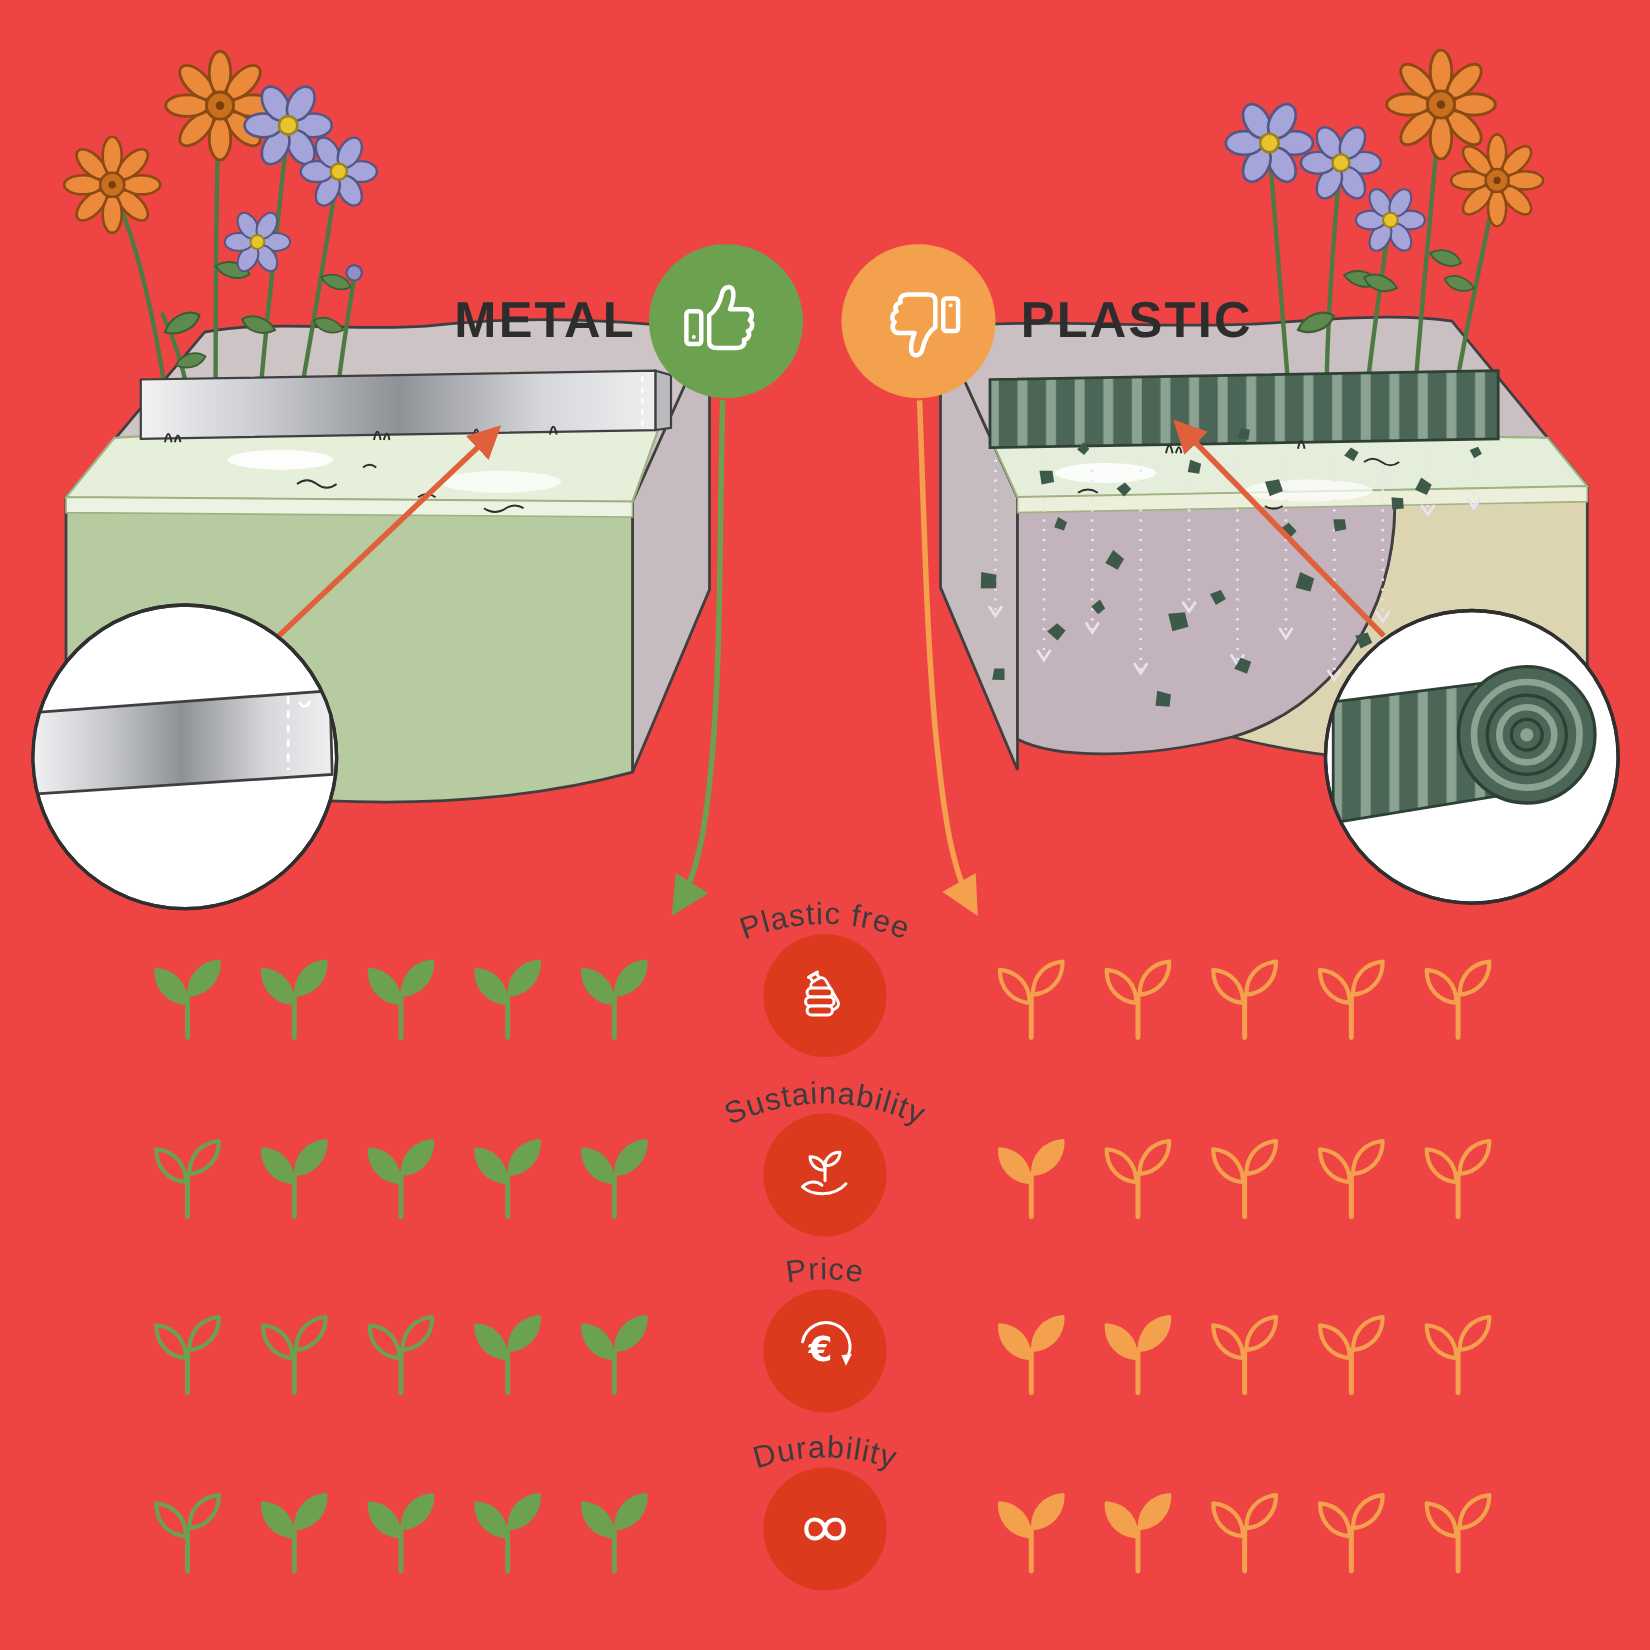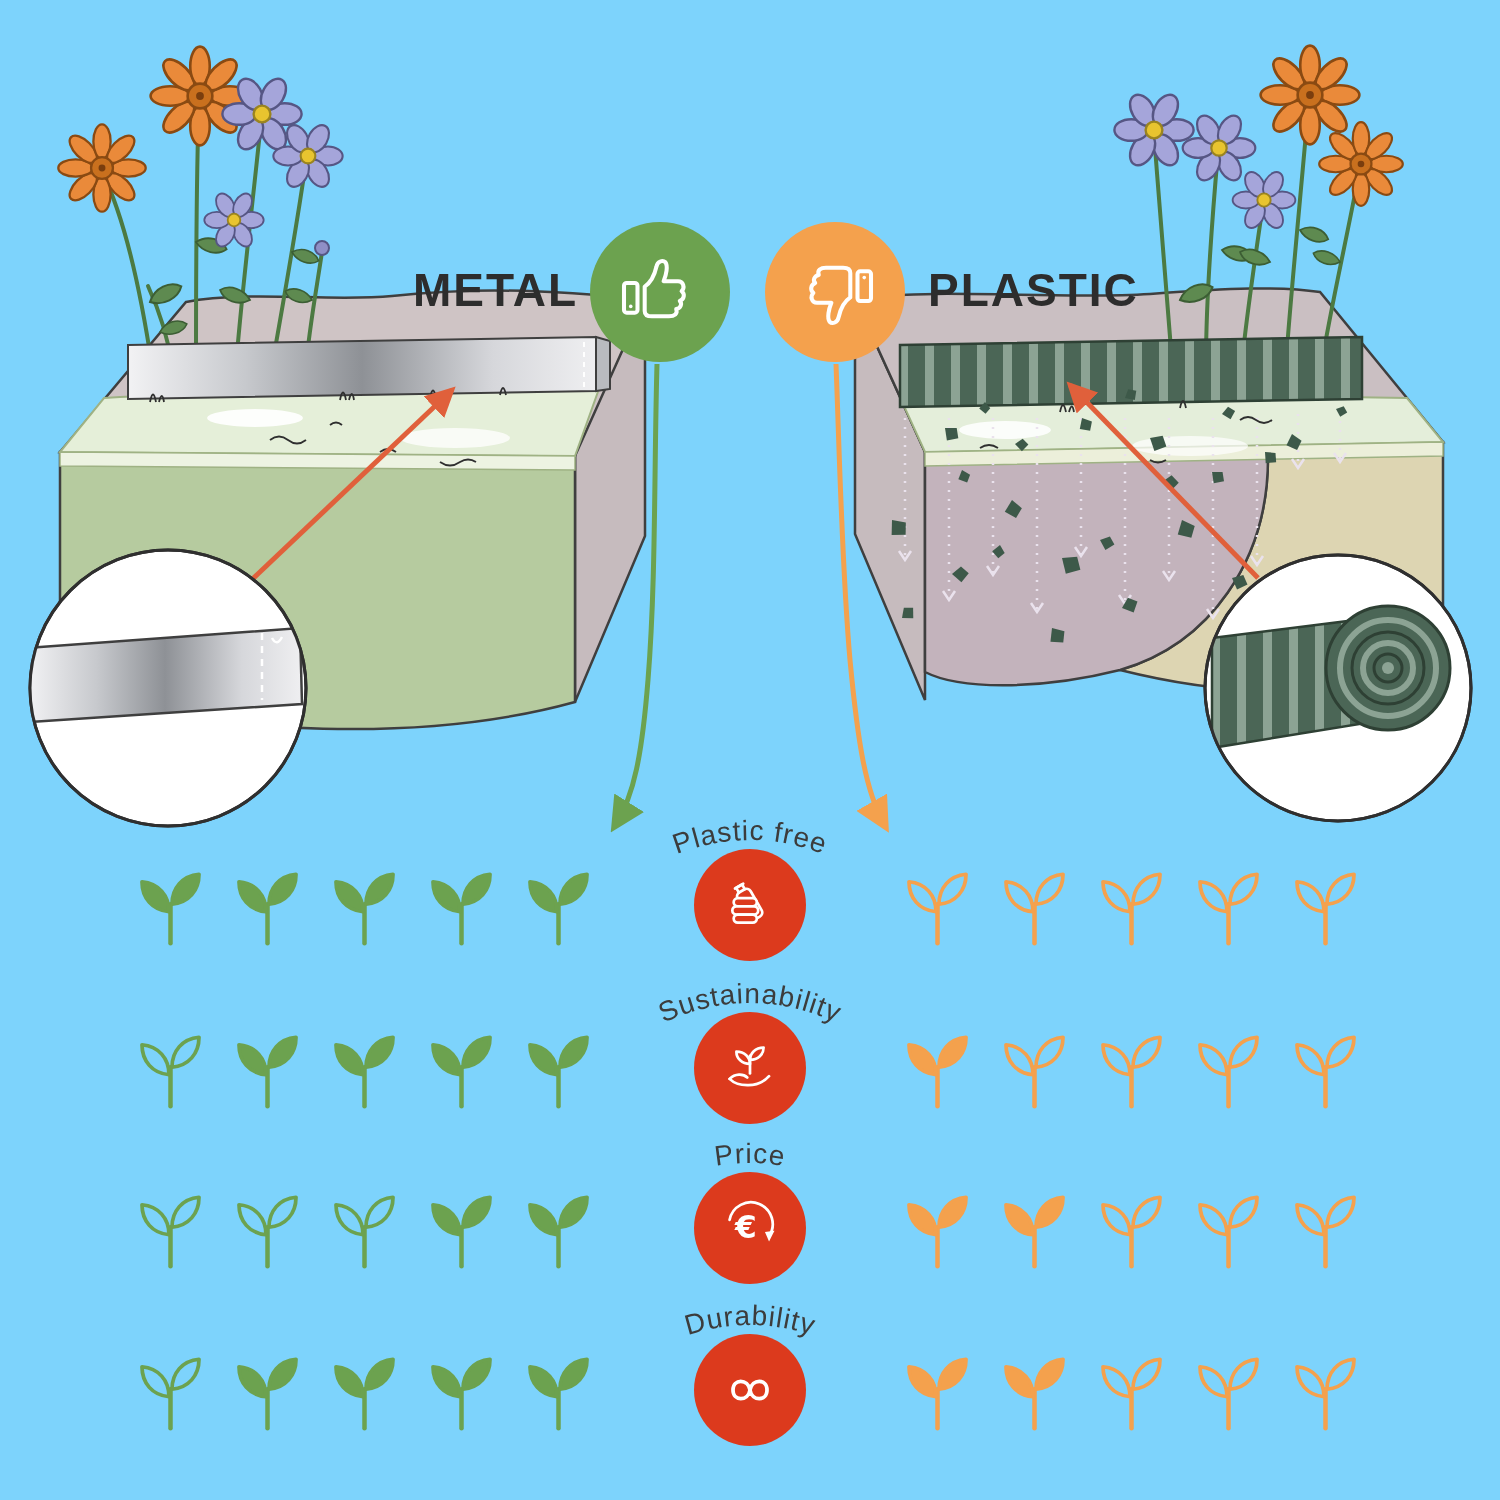--- a/index.html
+++ b/index.html
@@ -1,16 +1,16 @@
 <!DOCTYPE html>
 <html><head>
 <meta charset="utf-8">
 <style>
   html,body{margin:0;padding:0;background:#fff;}
-  .canvas{position:relative;width:1500px;height:1500px;background:#7dd3fc;overflow:hidden;
+  .canvas{position:relative;width:1500px;height:1500px;background:#ef4444;overflow:hidden;
           font-family:"Liberation Sans",sans-serif;}
   .illustration{position:absolute;top:0;left:0;}
   .title{font-family:"Liberation Sans",sans-serif;font-weight:bold;font-size:46px;
          letter-spacing:2px;fill:#2D2D2D;}
   .rating-row{position:absolute;left:0;width:1500px;height:160px;}
   .leaves{position:absolute;top:38px;display:flex;gap:22px;}
   .leaves[data-side="metal"]{left:133px;}
   .leaves[data-side="plastic"]{left:900px;}
   .leaf{width:75px;height:84px;display:block;}
   .center-badge{position:absolute;left:694px;top:24px;width:112px;height:112px;border-radius:50%;

